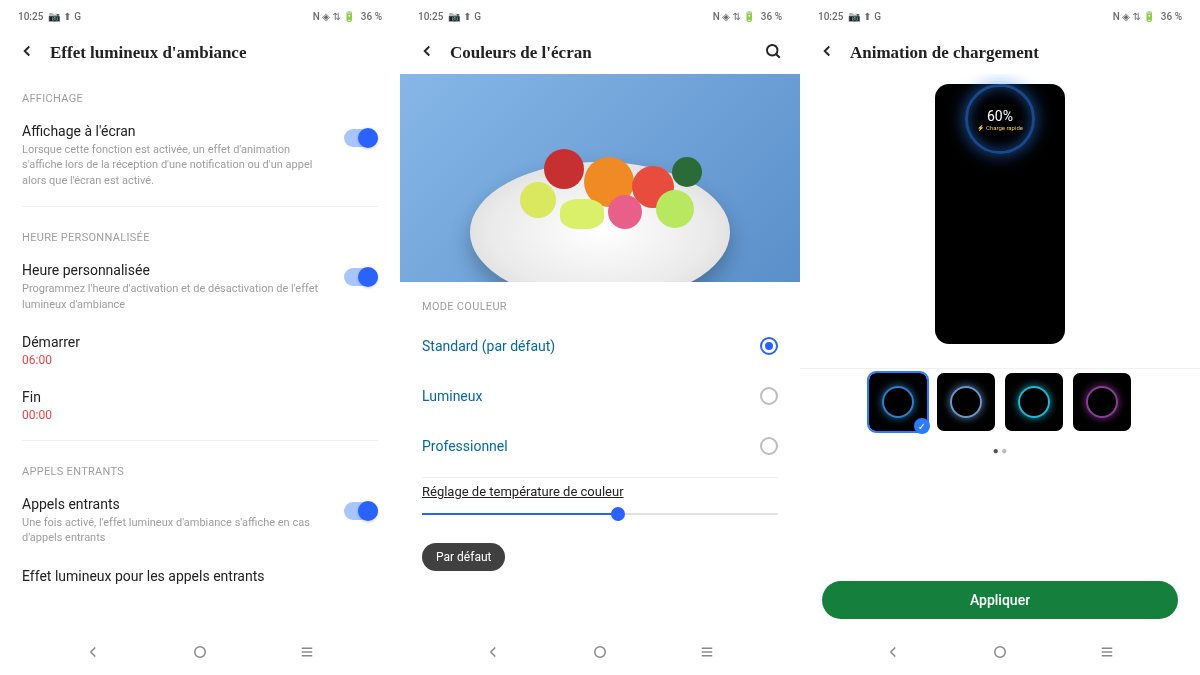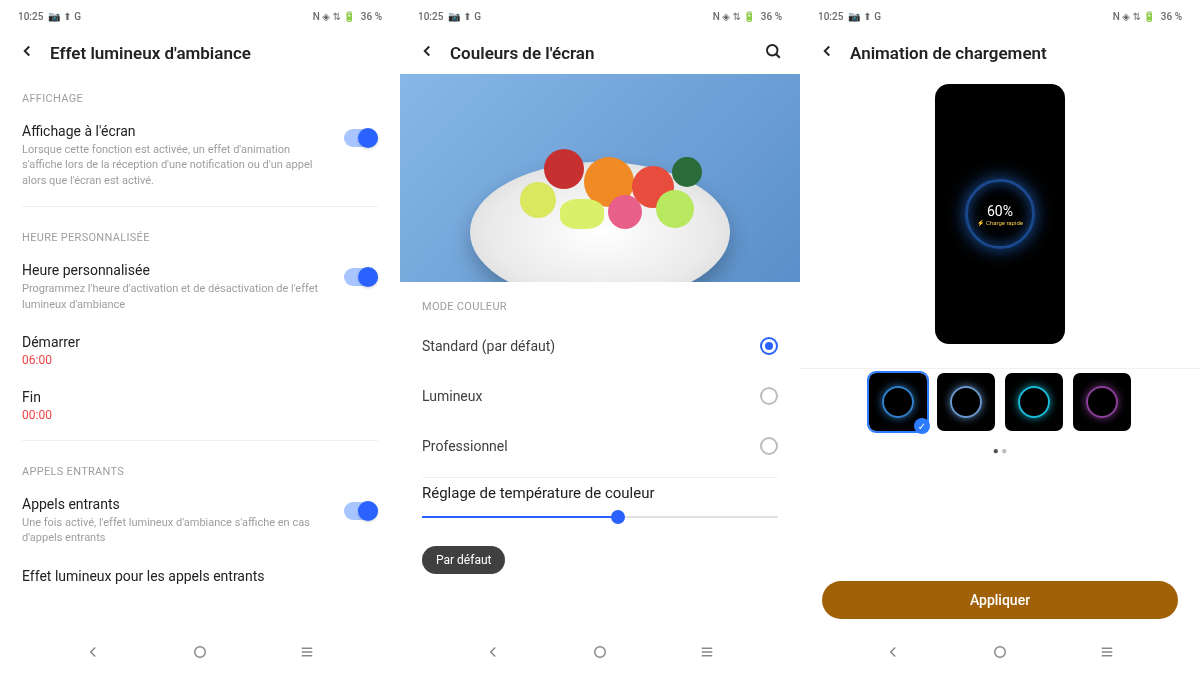--- a/index.html
+++ b/index.html
@@ -37,20 +37,21 @@
     align-items: center;
     padding: 14px 18px 10px;
     gap: 14px;
   }
   .header .back svg { width: 18px; height: 18px; }
   .header .title {
     font-size: 17px;
     font-weight: 600;
     color: #222;
     flex: 1;
+    font-family: Liberation Serif, serif;
   }
   .header .search svg { width: 18px; height: 18px; }
   .content { flex: 1; overflow: hidden; }
   .section-label {
     font-size: 11px;
     color: #9e9e9e;
     letter-spacing: 0.3px;
     padding: 18px 22px 8px;
   }
   .row {
@@ -94,33 +95,33 @@
   .f4{width:36px;height:36px;background:#d9e85f;left:30%;top:52%;}
   .f5{width:38px;height:38px;background:#b7e85f;left:64%;top:56%;}
   .f6{width:34px;height:34px;background:#e85f8a;left:52%;top:58%;}
   .f7{width:44px;height:30px;background:#daf06a;left:40%;top:60%;border-radius:40%;}
   .f8{width:30px;height:30px;background:#2b6b3a;left:68%;top:40%;}
 
   .radio-row {
     display:flex; align-items:center; justify-content:space-between;
     padding: 16px 22px;
   }
-  .radio-row .label { font-size: 14px; color:#404040; }
+  .radio-row .label { font-size: 14px; color:#0369a1; }
   .radio {
     width: 18px; height: 18px; border-radius:50%;
     border: 2px solid #bdbdbd; position: relative;
   }
   .radio.checked { border-color:#2962ff; }
   .radio.checked::after {
     content:''; position:absolute; inset:3px; border-radius:50%;
     background:#2962ff;
   }
 
   .slider-wrap { padding: 0 22px 14px; }
-  .slider-label { font-size:15px; color:#222; margin-bottom: 14px; }
+  .slider-label { font-size:13px; color:#222; margin-bottom: 14px; text-decoration: underline; }
   .slider {
     height: 2px; background:#e0e0e0; position:relative; border-radius:1px;
   }
   .slider .fill { position:absolute; left:0; top:0; height:2px; width:55%; background:#2962ff; }
   .slider .thumb {
     position:absolute; left:55%; top:50%; transform:translate(-50%,-50%);
     width:14px; height:14px; border-radius:50%; background:#2962ff;
   }
   .btn-default {
     display:inline-block; margin: 14px 22px 0;
@@ -128,21 +129,21 @@
     padding: 7px 14px; border-radius: 15px;
   }
 
   
   .preview-wrap {
     display:flex; justify-content:center; padding: 10px 0 20px;
   }
   .device {
     width: 130px; height: 260px; border-radius: 14px;
     background:#000; position:relative;
-    display:flex; align-items:center; justify-content:center;
+    display:flex; align-items:flex-start; justify-content:center;
   }
   .charge-ring {
     width: 70px; height:70px; border-radius:50%;
     border: 3px solid rgba(46,133,255,.55);
     box-shadow: 0 0 18px rgba(46,133,255,.65), inset 0 0 14px rgba(46,133,255,.5);
     display:flex; align-items:center; justify-content:center;
     flex-direction:column; color:#fff;
   }
   .charge-pct { font-size:14px; }
   .charge-sub { font-size:6px; color:#f2c94c; }
@@ -166,21 +167,21 @@
   .checkmark {
     position:absolute; right:-3px; bottom:-3px;
     width:16px; height:16px; border-radius:50%; background:#2d7bff;
     display:flex;align-items:center;justify-content:center;color:#fff;font-size:10px;
   }
   .dots { text-align:center; padding:14px 0; color:#bbb; font-size:10px;}
   .dots .on{color:#555;}
 
   .apply-btn {
     margin: 0 22px 14px; padding: 11px 0; text-align:center;
-    background:#a16207; color:#fff; border-radius:22px; font-size:14px; font-weight:500;
+    background:#15803d; color:#fff; border-radius:22px; font-size:14px; font-weight:500;
   }
 
   .navbar {
     height: 42px; display:flex; justify-content:space-around; align-items:center;
     padding: 0 40px;
   }
   .navbar svg { width:18px; height:18px; stroke:#888; }
   .status-icon { font-size:10px; }
 </style>
 </head>

